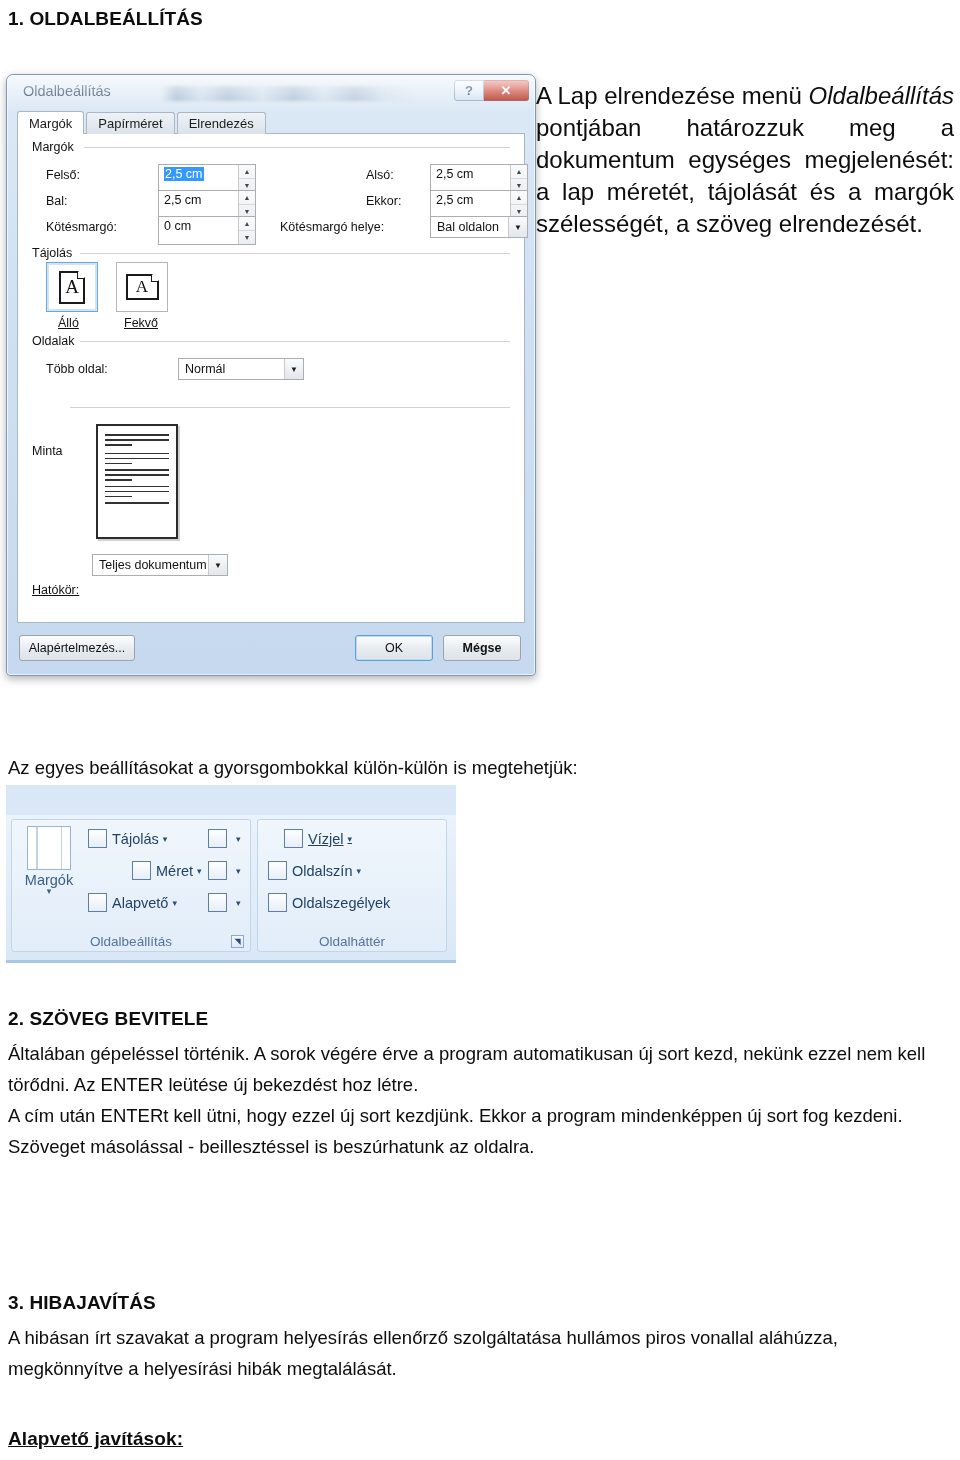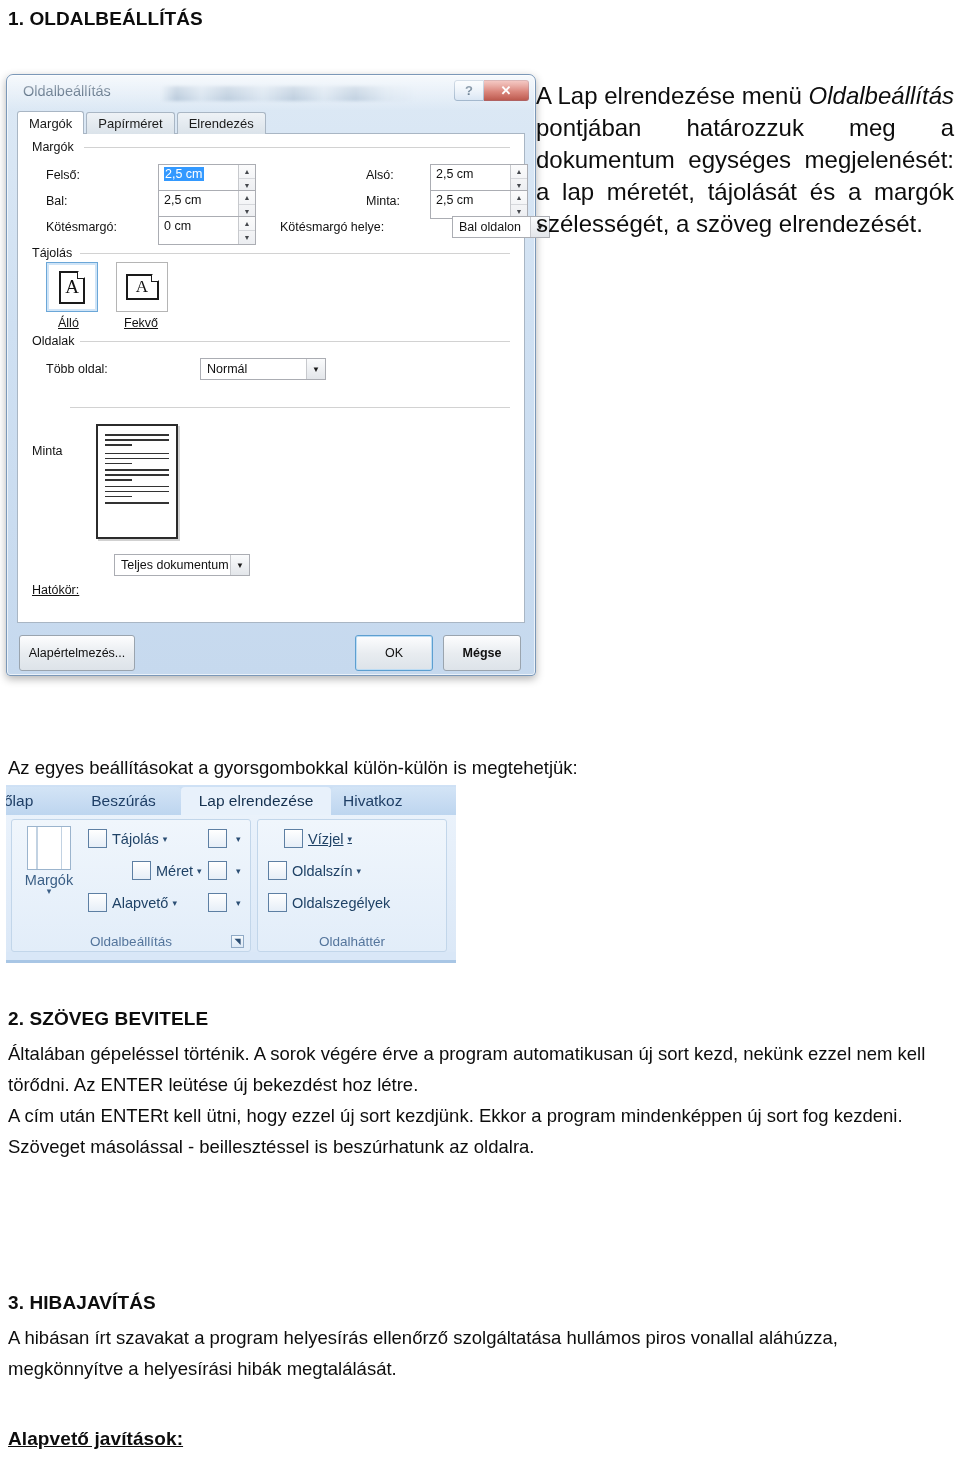--- a/index.html
+++ b/index.html
@@ -118,21 +118,21 @@
   .spin .arrows{
     width:17px; border-left:1px solid #c7c9cd;
     background:linear-gradient(180deg,#fbfbfc,#eceef1);
     display:flex; flex-direction:column;
   }
   .spin .arrows div{ flex:1; display:flex; align-items:center; justify-content:center; font-size:7px; color:#45484d; }
   .spin .arrows div:first-child{ border-bottom:1px solid #d6d8dc; }
 
   
   .combo{
-    position:absolute; height:22px; border:1px solid #abadb3; background:#fff; display:flex;margin-left:22px;
+    position:absolute; height:22px; border:1px solid #abadb3; background:#fff; display:flex;
   }
   .combo .val{ flex:1; font-size:12.5px; padding:3px 0 0 6px; color:#111; }
   .combo .arrow{
     width:19px; border-left:1px solid #c7c9cd;
     background:linear-gradient(180deg,#fafbfc,#e3e6ea);
     display:flex; align-items:center; justify-content:center;
     font-size:8px; color:#1b1b1b;
   }
 
   
@@ -163,21 +163,21 @@
     position:absolute; border:2px solid #2b2b2b; background:#fff;
     box-shadow:2px 2px 0 rgba(0,0,0,.18);
     padding:8px 7px;
   }
   .sheet i{ display:block; height:1.5px; background:#333; margin-bottom:3.5px; }
   .sheet i.short{ width:42%; }
 
   
   .dlg-footer{ position:absolute; left:0; right:0; bottom:0; height:40px; }
   .btn{
-    position:absolute; height:36px; border:1px solid #9aa4ae; border-radius:3px;
+    position:absolute; height:26px; border:1px solid #9aa4ae; border-radius:3px;
     background:linear-gradient(180deg,#fdfdfe,#e8ecf0 52%,#dde3e9);
     font-size:12.5px; color:#111; display:flex; align-items:center; justify-content:center;
   }
   .btn.default{ border:1px solid #5d9fd0; box-shadow:0 0 0 1px #bcdcf4 inset; }
 
   
   #ribbon{
     position:absolute; left:6px; top:785px; width:450px; height:178px;
     background:#d9e7f7; overflow:hidden;
     border-bottom:3px solid #a8c6e5;
@@ -288,21 +288,21 @@
 
       <div class="lbl" style="left:28px; top:60px;"><span>Bal:</span></div>
       <div class="spin" style="left:140px; top:56px;">
         <div class="val">2,5 cm</div>
         <div class="arrows">
             <div>▲</div>
             <div>▼</div>
           </div>
       </div>
 
-      <div class="lbl" style="left:348px; top:60px;"><span>Minta:</span></div>
+      <div class="lbl" style="left:348px; top:60px;"><span>Ekkor:</span></div>
       <div class="spin" style="left:412px; top:56px;">
         <div class="val">2,5 cm</div>
         <div class="arrows">
             <div>▲</div>
             <div>▼</div>
           </div>
       </div>
 
       <div class="lbl" style="left:28px; top:86px;"><span>Kötésmargó:</span></div>
       <div class="spin" style="left:140px; top:82px;">
@@ -379,26 +379,20 @@
     </div>
   </div>
 </div>
 
 <div id="intro-para"><span> A Lap elrendezése menü </span><span class="it">Oldalbeállítás</span><span> pontjában határozzuk meg a dokumentum egységes    megjelenését: a lap méretét, tájolását és a margók szélességét, a szöveg elrendezését.</span></div>
 
 <div id="caption-line" class="doc-p">Az egyes beállításokat a gyorsgombokkal külön-külön is megtehetjük:</div>
 
 <div id="ribbon">
 
-  <div class="r-tabs">
-    <div class="r-tab idle" style="left:-14px; width:100px;">őlap</div>
-    <div class="r-tab idle" style="left:60px; width:115px; justify-content:center;">Beszúrás</div>
-    <div class="r-tab active" style="left:175px; width:150px; justify-content:center;">Lap elrendezése</div>
-    <div class="r-tab idle" style="left:325px; width:135px;">Hivatkoz</div>
-  </div>
 
   <div class="r-body">
 
     <div class="r-group" style="width:240px;">
 
       <div class="r-big">
         <div class="bi"></div>
         <div class="bl">Margók</div>
         <div class="bd">▾</div>
       </div>

